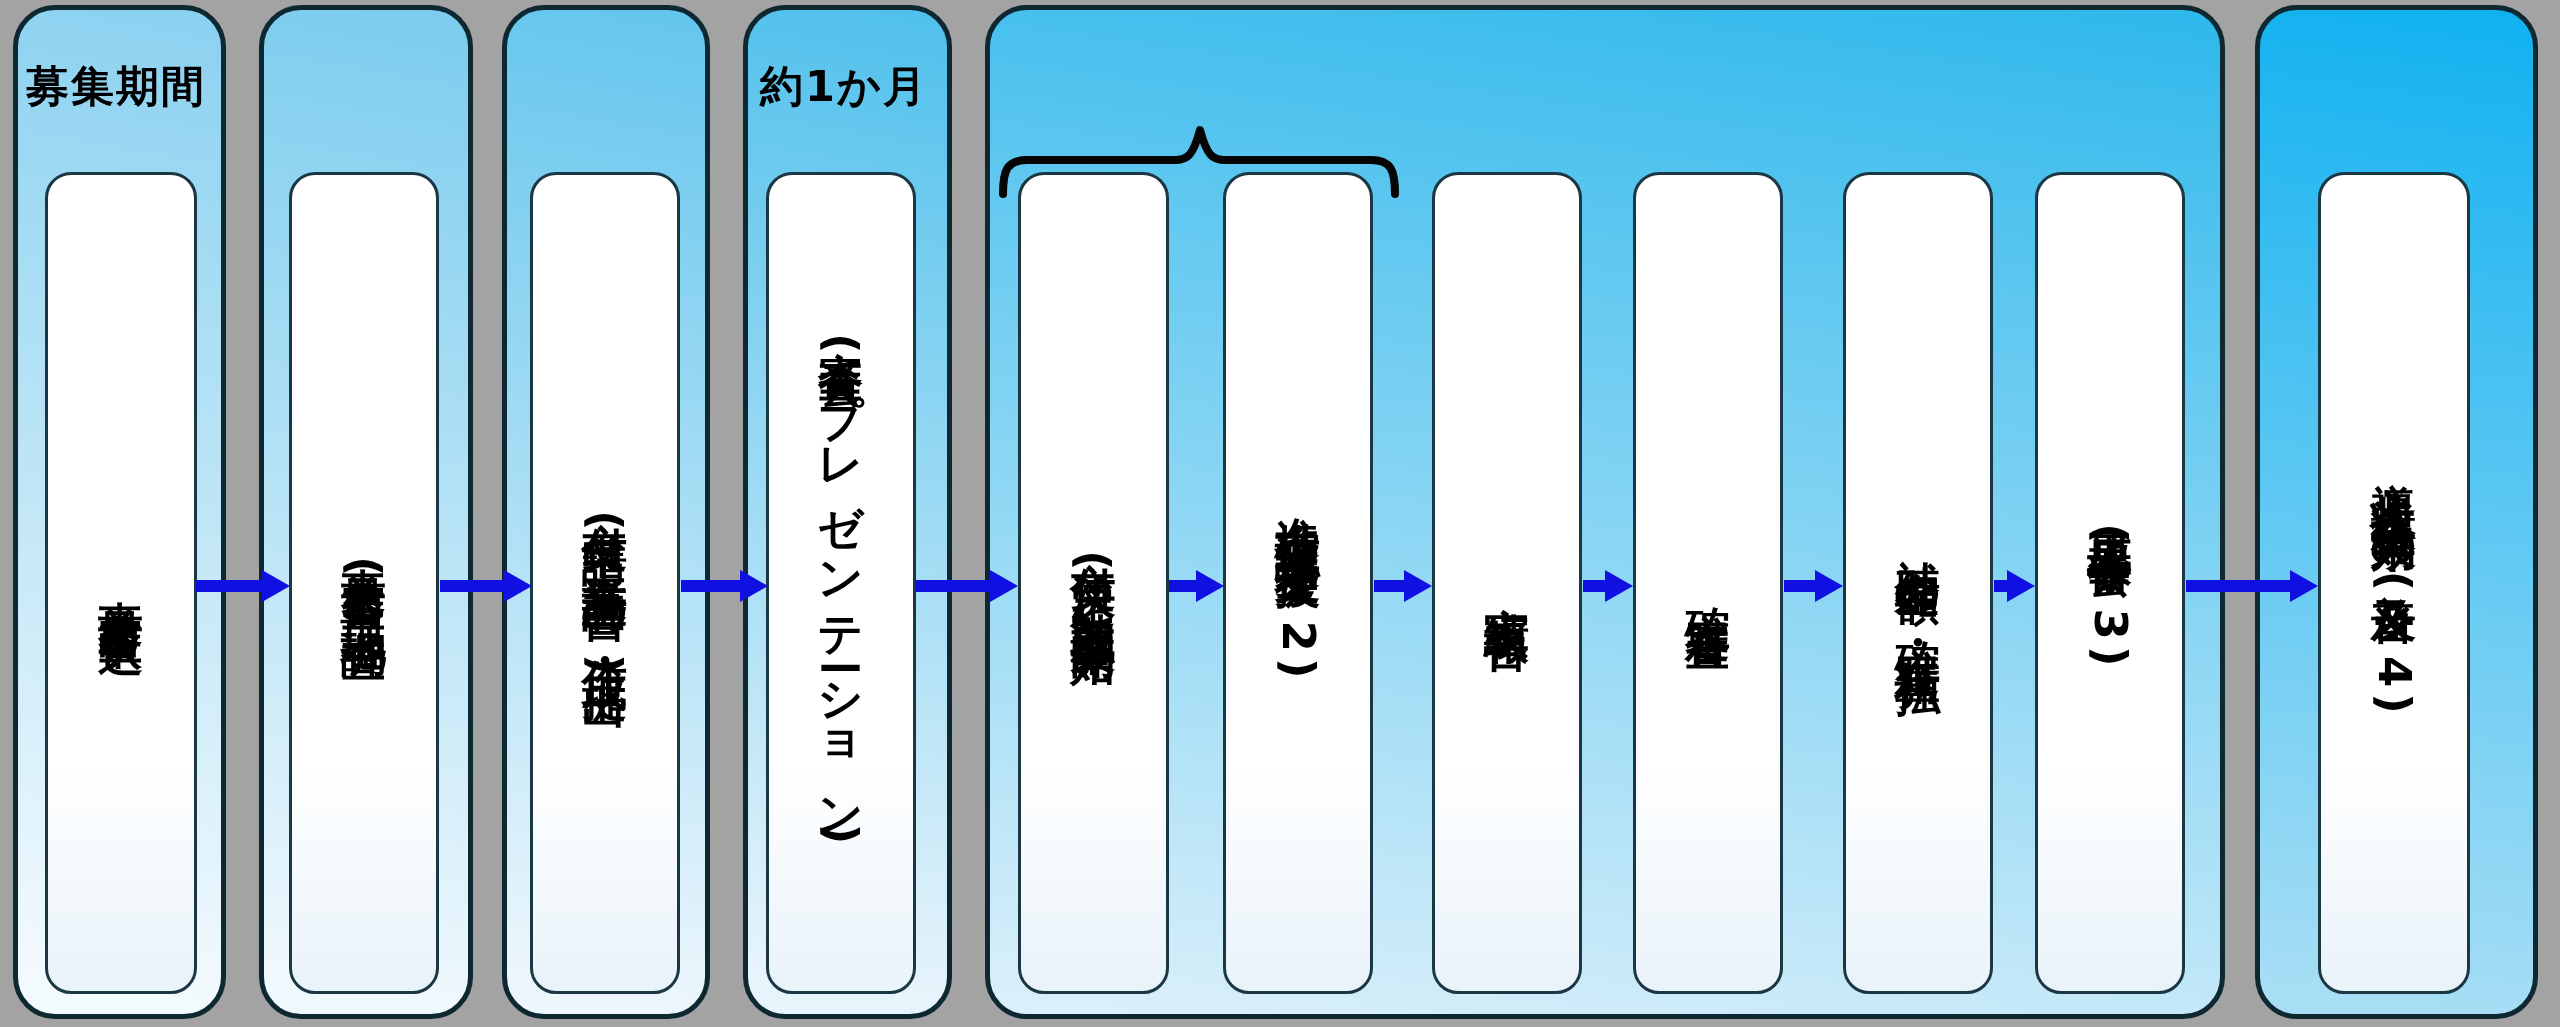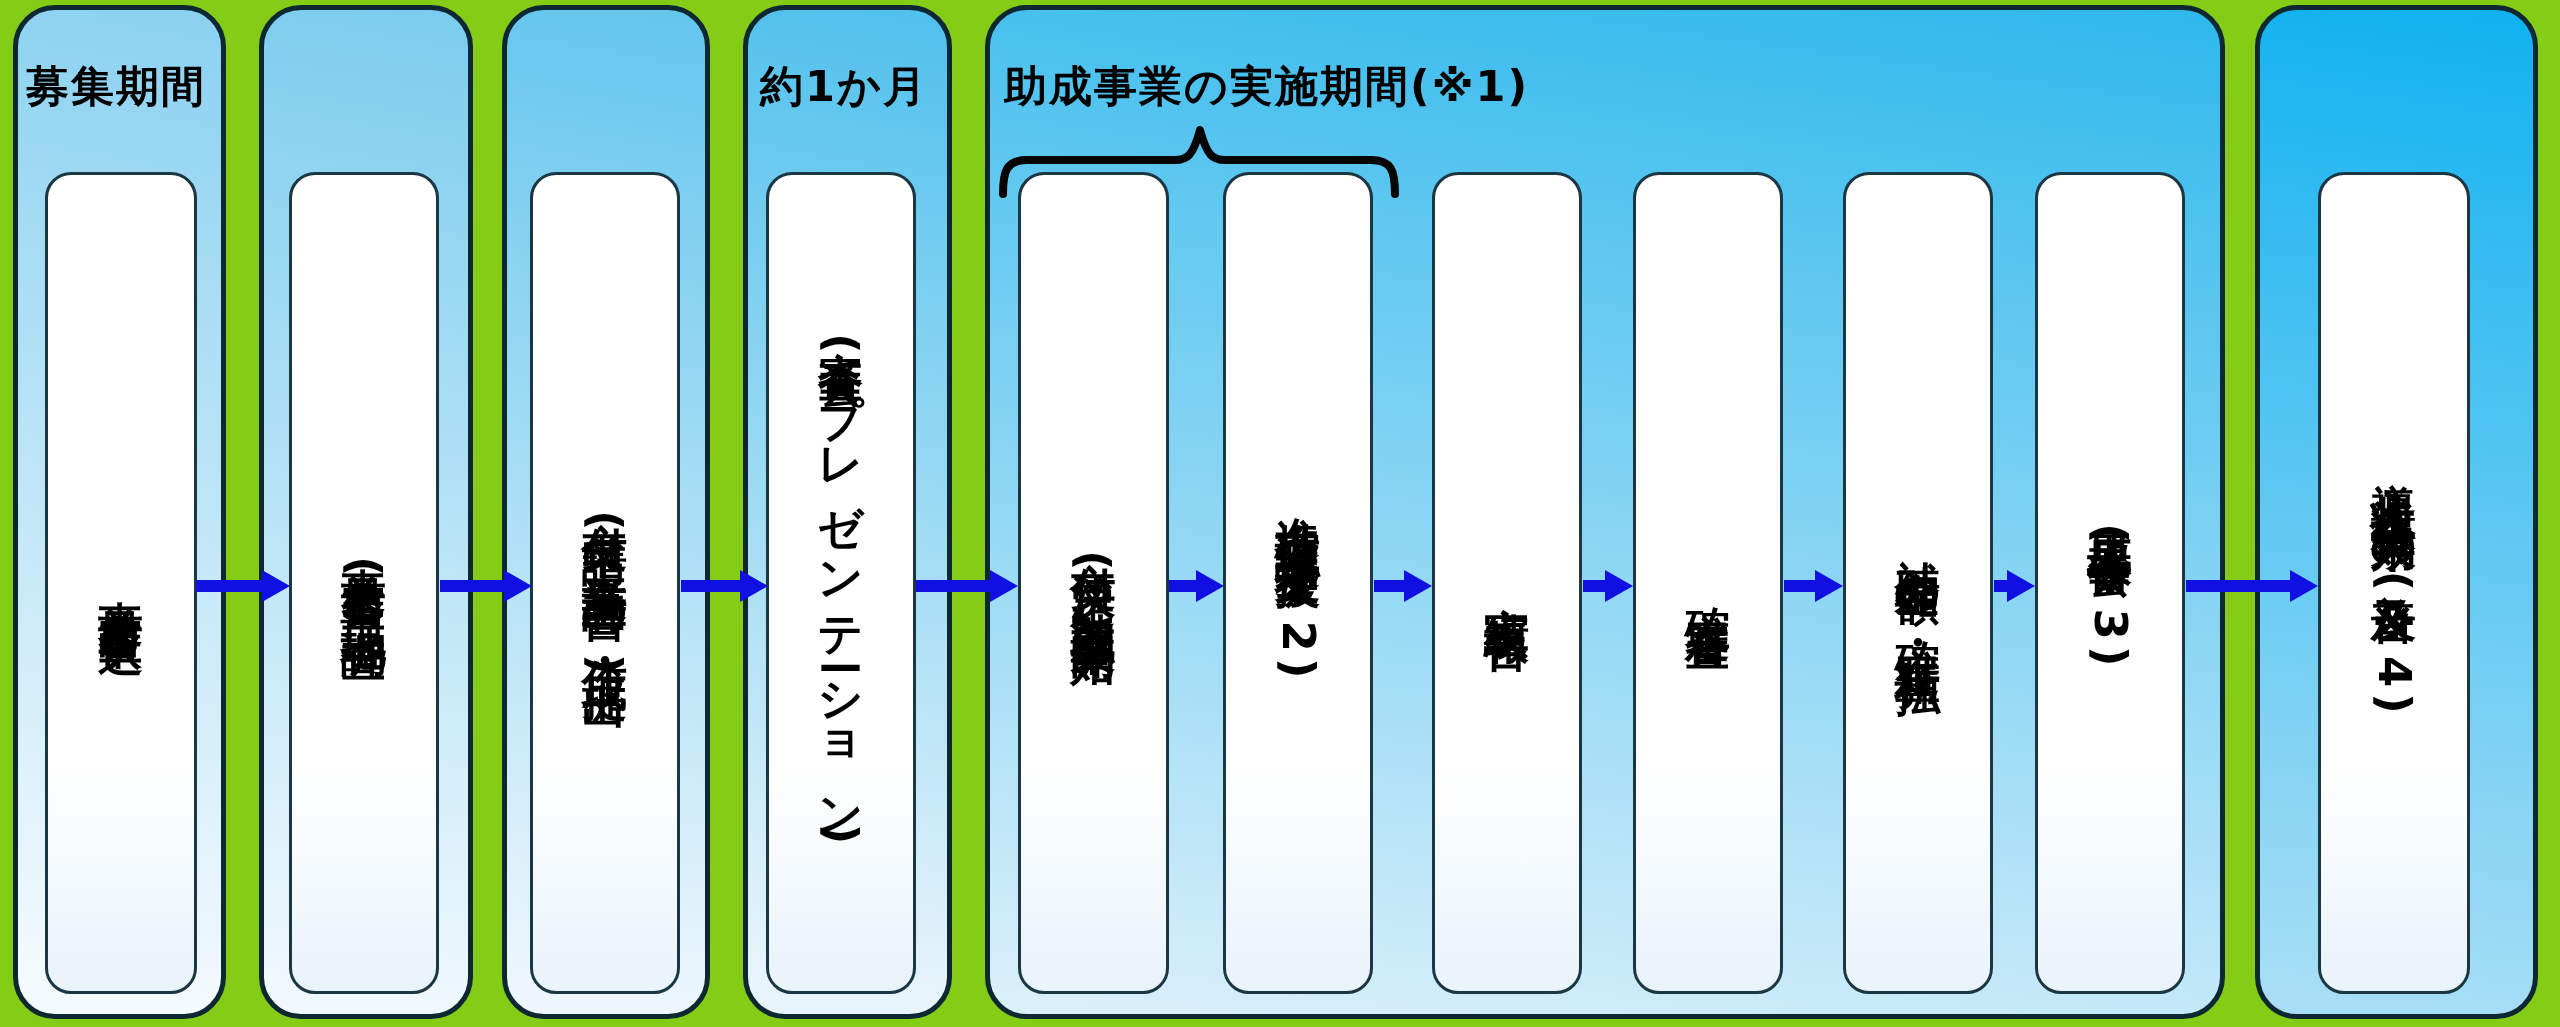--- a/index.html
+++ b/index.html
@@ -1,18 +1,18 @@
 <!DOCTYPE html>
 <html><head>
 <meta charset="utf-8">
 <style>
   html,body{margin:0;padding:0;background:#000;}
   body{width:2560px;height:1027px;overflow:hidden;
        font-family:"DejaVu Sans","Liberation Sans",sans-serif;}
-  .stage{position:relative;width:2560px;height:1027px;background:#84cc16;}
+  .stage{position:relative;width:2560px;height:1027px;background:#a3a3a3;}
 
   .panel{position:absolute;top:5px;height:1014px;border:5px solid #0e2832;
          border-radius:42px;box-sizing:border-box;z-index:1;}
   .p1{background:linear-gradient(190deg,#8ad1f0 0%,#f3fafd 96%);}
   .p2{background:linear-gradient(190deg,#7accee 0%,#eff8fd 96%);}
   .p3{background:linear-gradient(190deg,#63c5ed 0%,#ecf6fc 96%);}
   .p4{background:linear-gradient(190deg,#4fc0ec 0%,#e8f4fb 96%);}
   .p5{background:linear-gradient(188deg,#2eb8ec 0%,#d9effa 98%);}
   .p6{background:linear-gradient(188deg,#10b1f0 0%,#a8def5 98%);}
 
@@ -42,21 +42,20 @@
 
   <section class="panel p1" style="left:13px;width:213px;"></section>
   <section class="panel p2" style="left:259px;width:214px;"></section>
   <section class="panel p3" style="left:502px;width:208px;"></section>
   <section class="panel p4" style="left:743px;width:209px;"></section>
   <section class="panel p5" style="left:985px;width:1240px;"></section>
   <section class="panel p6" style="left:2255px;width:283px;"></section>
 
   <div class="panel-header" style="left:26px;">募集期間</div>
   <div class="panel-header" style="left:760px;">約1か月</div>
-  <div class="panel-header" style="left:1004px;">助成事業の実施期間(※1)</div>
 
   <svg class="brace" width="412" height="84" viewBox="0 0 412 84">
     <path d="M 10 76 C 10 52 14 42 34 42 L 182 42 C 194 42 200 38 207 12
              C 214 38 220 42 232 42 L 378 42 C 398 42 402 52 402 76" fill="none" stroke="#050505" stroke-width="8" stroke-linecap="round" stroke-linejoin="round"></path>
   </svg>
 
   <div class="step-box" style="left:45px;width:152px;">
       <span class="vtext">事前審査申込</span>
     </div>
   <div class="step-box" style="left:289px;width:150px;">

